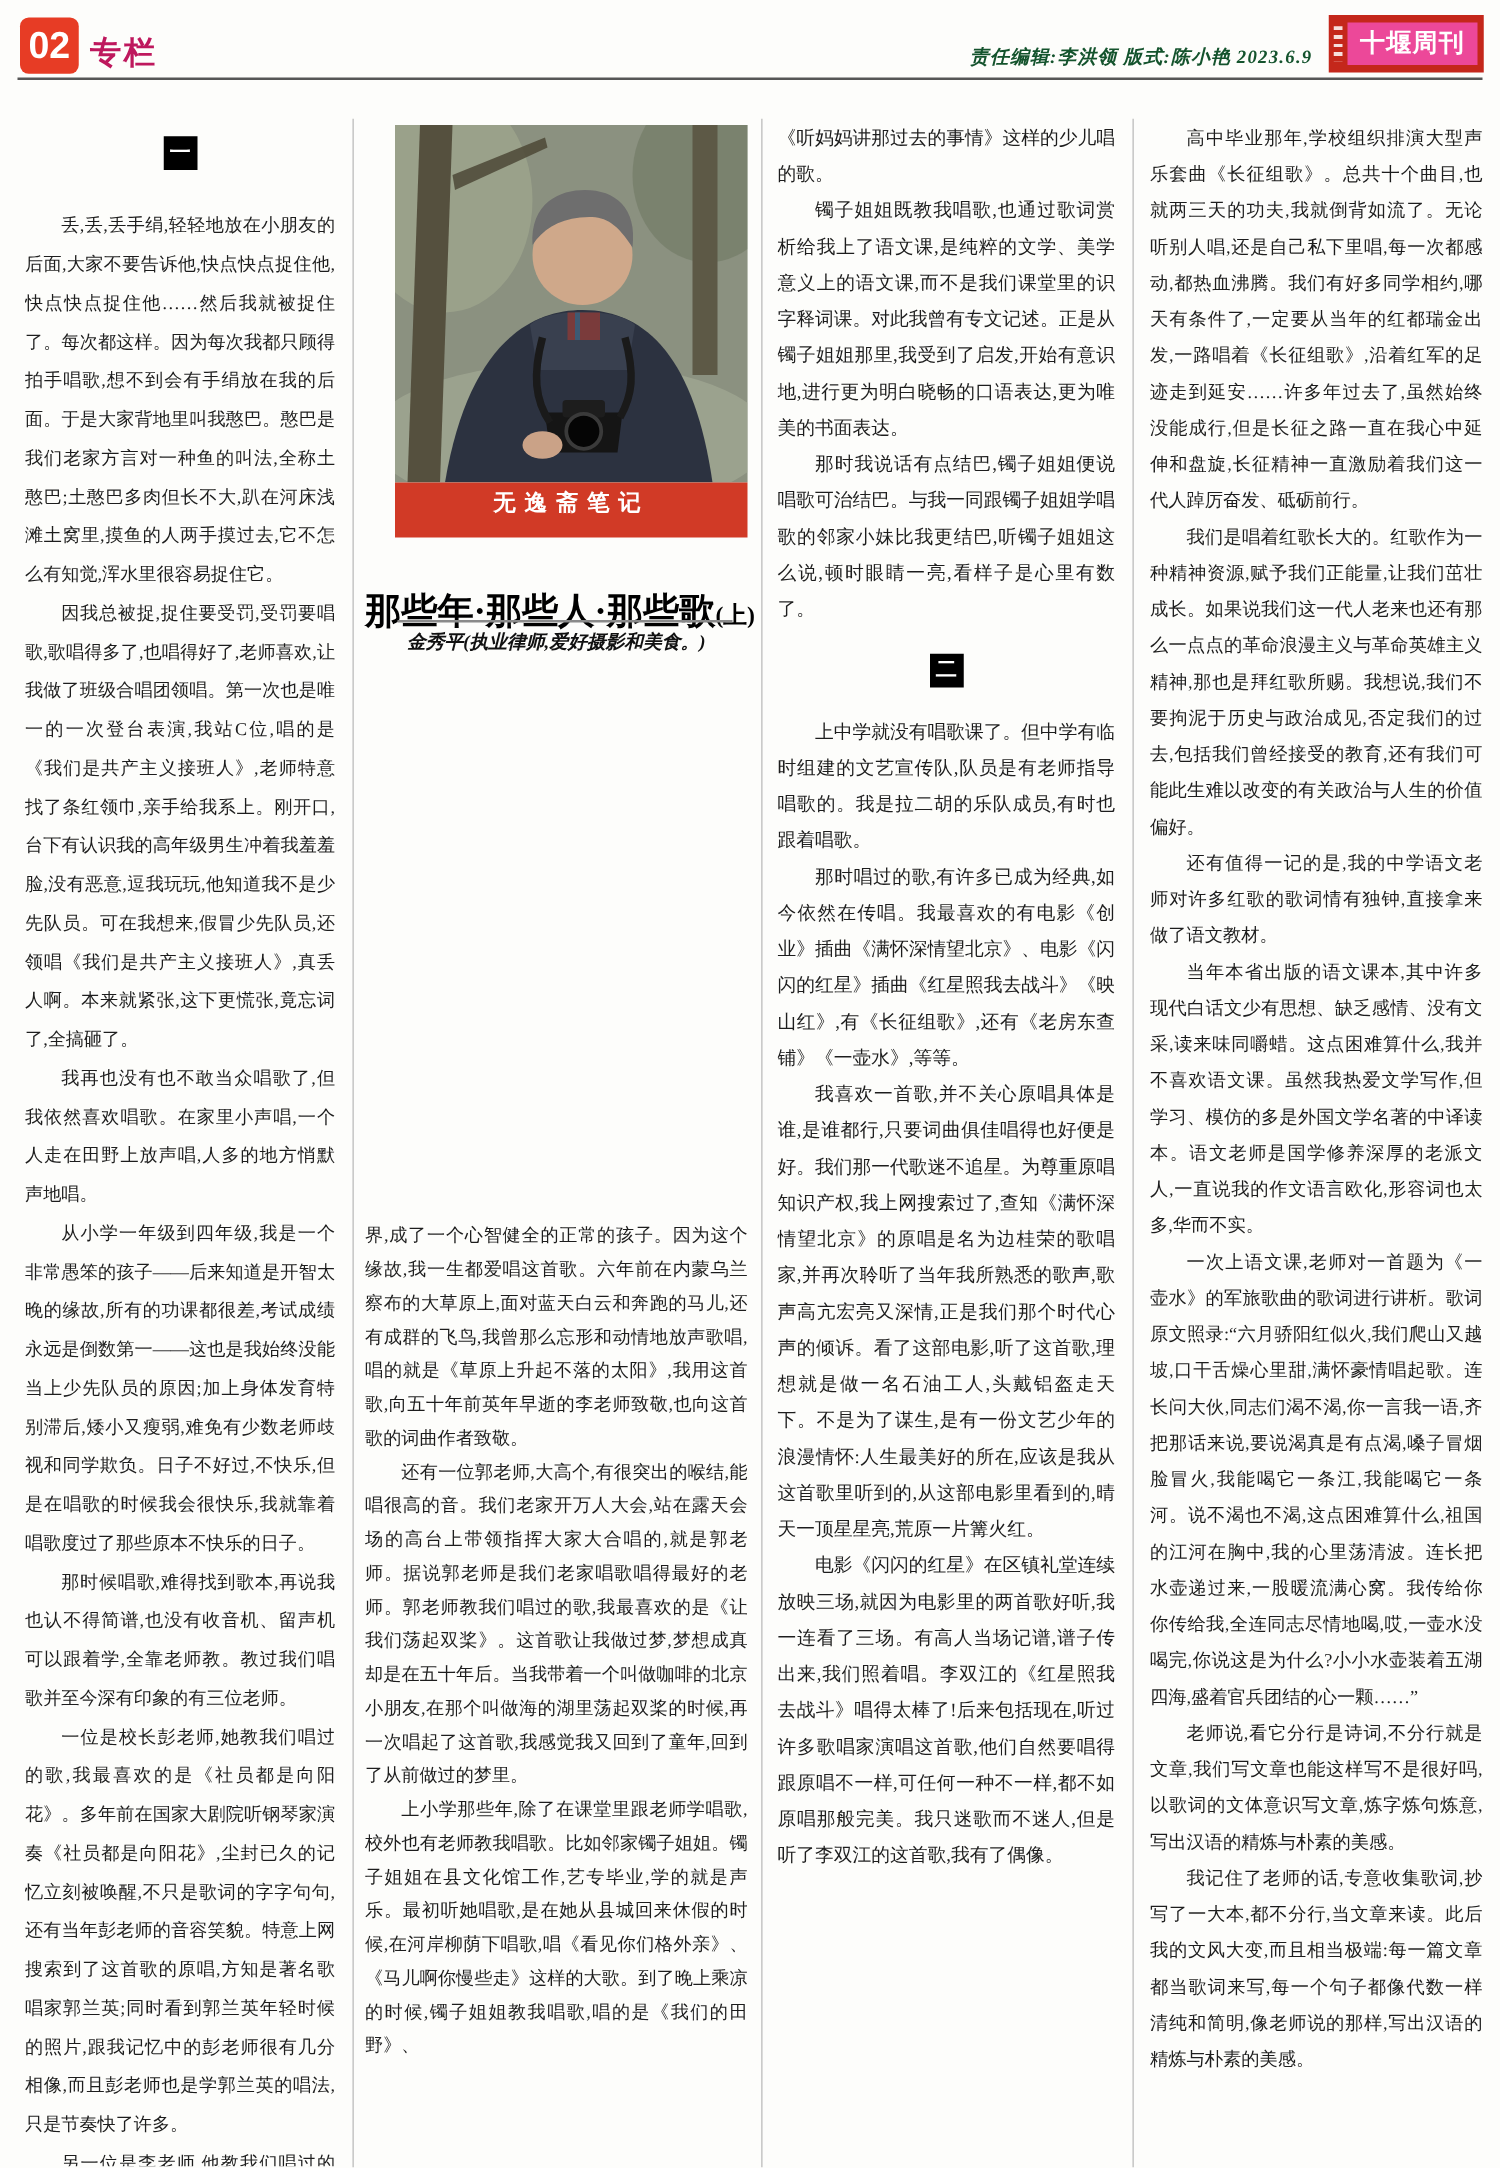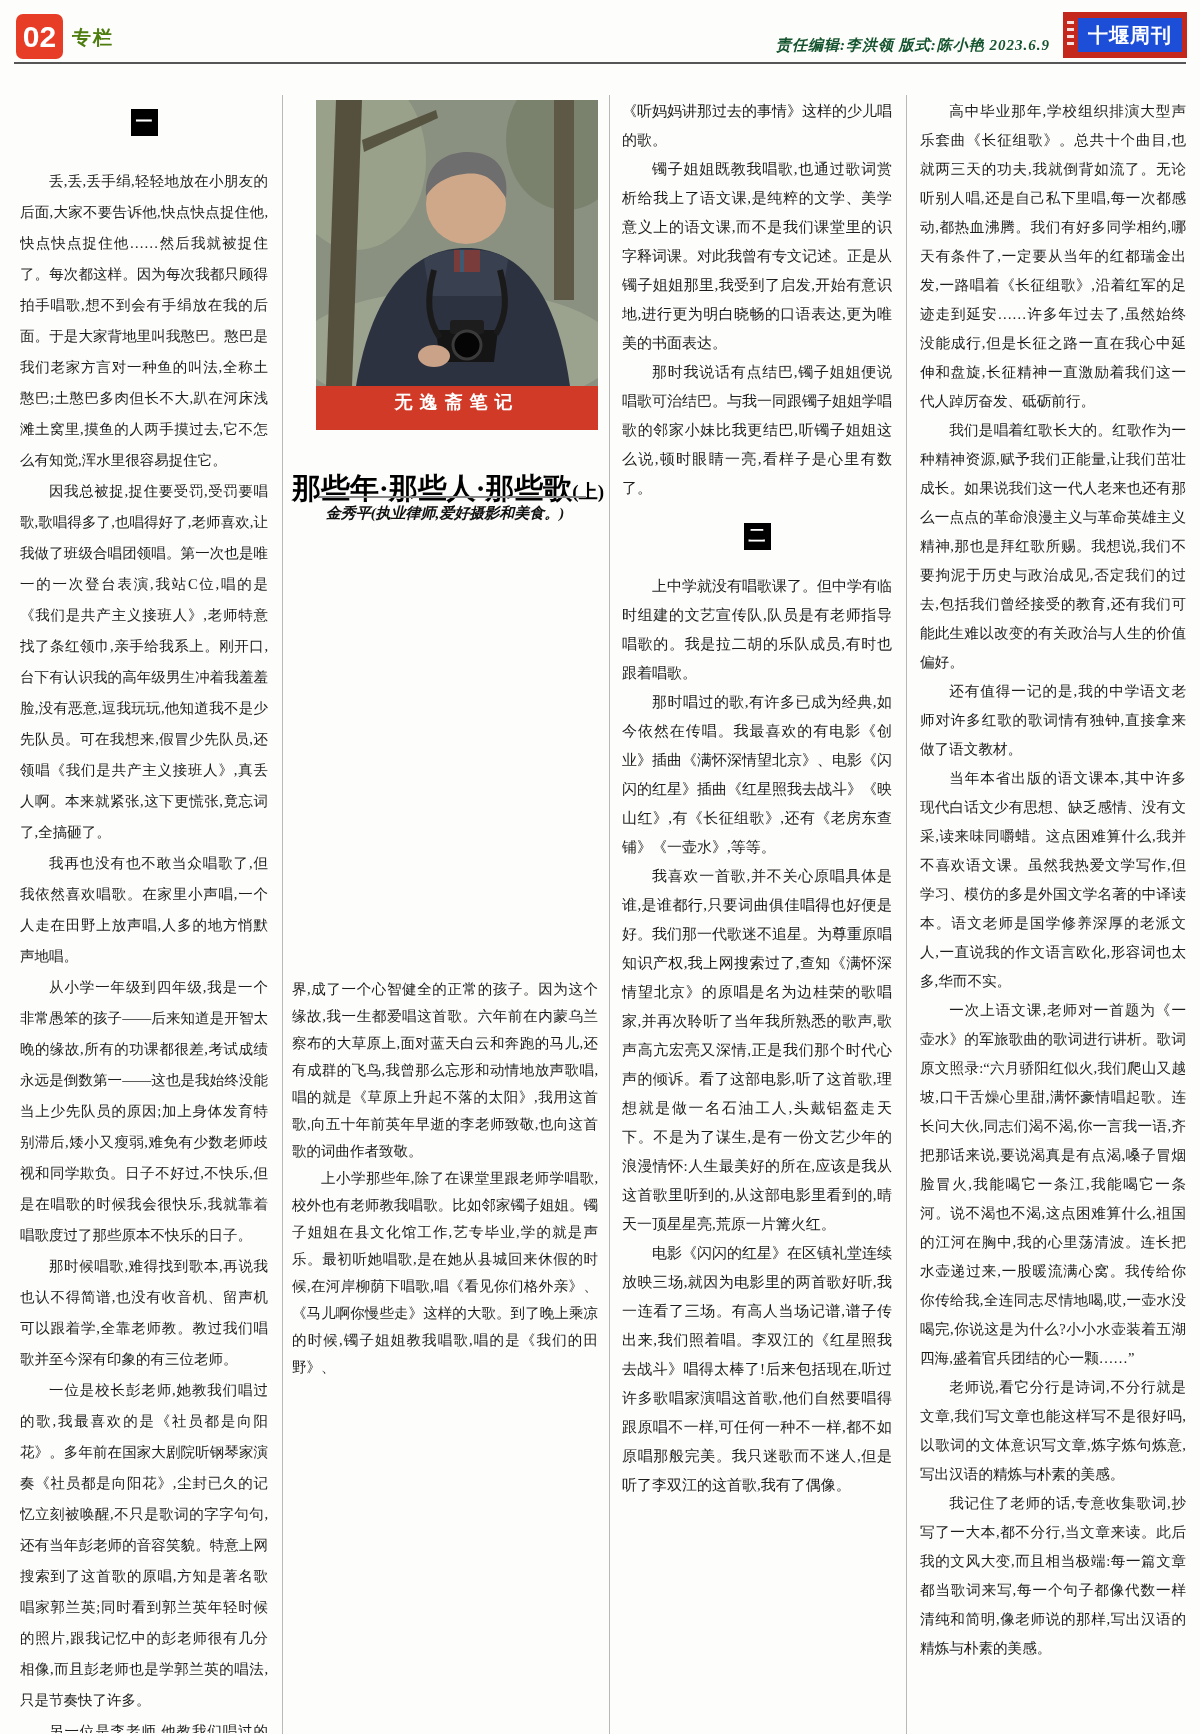--- a/index.html
+++ b/index.html
@@ -9,35 +9,35 @@
     -webkit-font-smoothing:antialiased;
   }
   .abs{position:absolute;}
   
   .pageno{
     left:16px;top:14px;width:47px;height:45px;background:#e73c25;border-radius:7px;
     color:#fff;font-family:"Liberation Sans",sans-serif;font-weight:bold;font-size:30px;
     line-height:45px;text-align:center;
   }
   .section-label{
-    left:72px;top:25px;font-size:19px;font-weight:bold;color:#4d7c0f;
+    left:72px;top:25px;font-size:25px;font-weight:bold;color:#be185d;
     font-family:"Liberation Sans",sans-serif;letter-spacing:2px;
   }
   .editor-line{
     left:450px;top:36px;width:600px;text-align:right;font-size:15px;font-weight:bold;
     font-style:italic;color:#14532d;letter-spacing:1px;
   }
   .header-rule{left:14px;top:62px;width:1172px;height:2px;background:#565656;}
   .masthead{left:1063px;top:12px;width:124px;height:46px;background:#c4271b;}
   .masthead-side{
     position:absolute;left:4px;top:9px;width:7px;bottom:9px;
     background:repeating-linear-gradient(to bottom,rgba(255,255,255,.85) 0 3px,rgba(255,255,255,0) 3px 7px);
   }
   .masthead-inner{
-    position:absolute;left:15px;top:6px;right:5px;bottom:6px;background:#1d4ed8;
+    position:absolute;left:15px;top:6px;right:5px;bottom:6px;background:#ec4899;
     color:#fff;font-size:20px;font-weight:bold;text-align:center;line-height:34px;
     letter-spacing:1px;font-family:"Liberation Serif",serif;
   }
   
   .photo{left:316px;top:100px;width:282px;height:286px;overflow:hidden;background:#8b9180;}
   .banner{
     left:316px;top:386px;width:282px;height:44px;background:#d13a26;color:#fff;
     font-size:18px;font-weight:bold;letter-spacing:7px;text-align:center;line-height:33px;
     font-family:"Liberation Sans",sans-serif;
   }
@@ -120,20 +120,21 @@
   <p>因我总被捉,捉住要受罚,受罚要唱歌,歌唱得多了,也唱得好了,老师喜欢,让我做了班级合唱团领唱。第一次也是唯一的一次登台表演,我站C位,唱的是《我们是共产主义接班人》,老师特意找了条红领巾,亲手给我系上。刚开口,台下有认识我的高年级男生冲着我羞羞脸,没有恶意,逗我玩玩,他知道我不是少先队员。可在我想来,假冒少先队员,还领唱《我们是共产主义接班人》,真丢人啊。本来就紧张,这下更慌张,竟忘词了,全搞砸了。</p>
   <p>我再也没有也不敢当众唱歌了,但我依然喜欢唱歌。在家里小声唱,一个人走在田野上放声唱,人多的地方悄默声地唱。</p>
   <p>从小学一年级到四年级,我是一个非常愚笨的孩子——后来知道是开智太晚的缘故,所有的功课都很差,考试成绩永远是倒数第一——这也是我始终没能当上少先队员的原因;加上身体发育特别滞后,矮小又瘦弱,难免有少数老师歧视和同学欺负。日子不好过,不快乐,但是在唱歌的时候我会很快乐,我就靠着唱歌度过了那些原本不快乐的日子。</p>
   <p>那时候唱歌,难得找到歌本,再说我也认不得简谱,也没有收音机、留声机可以跟着学,全靠老师教。教过我们唱歌并至今深有印象的有三位老师。</p>
   <p>一位是校长彭老师,她教我们唱过的歌,我最喜欢的是《社员都是向阳花》。多年前在国家大剧院听钢琴家演奏《社员都是向阳花》,尘封已久的记忆立刻被唤醒,不只是歌词的字字句句,还有当年彭老师的音容笑貌。特意上网搜索到了这首歌的原唱,方知是著名歌唱家郭兰英;同时看到郭兰英年轻时候的照片,跟我记忆中的彭老师很有几分相像,而且彭老师也是学郭兰英的唱法,只是节奏快了许多。</p>
   <p>另一位是李老师,他教我们唱过的歌,我最喜欢的是《草原上升起不落的太阳》。我曾有一篇小文,记述李老师教给我这首歌,让我如何感动,让我几乎是在一夜之间便走出了混沌懵懂的世</p>
 </div>
 
 <div class="col" id="col2text">
   <p class="cont">界,成了一个心智健全的正常的孩子。因为这个缘故,我一生都爱唱这首歌。六年前在内蒙乌兰察布的大草原上,面对蓝天白云和奔跑的马儿,还有成群的飞鸟,我曾那么忘形和动情地放声歌唱,唱的就是《草原上升起不落的太阳》,我用这首歌,向五十年前英年早逝的李老师致敬,也向这首歌的词曲作者致敬。</p>
+  <p>还有一位郭老师,大高个,有很突出的喉结,能唱很高的音。我们老家开万人大会,站在露天会场的高台上带领指挥大家大合唱的,就是郭老师。据说郭老师是我们老家唱歌唱得最好的老师。郭老师教我们唱过的歌,我最喜欢的是《让我们荡起双桨》。这首歌让我做过梦,梦想成真却是在五十年后。当我带着一个叫做咖啡的北京小朋友,在那个叫做海的湖里荡起双桨的时候,再一次唱起了这首歌,我感觉我又回到了童年,回到了从前做过的梦里。</p>
   <p>上小学那些年,除了在课堂里跟老师学唱歌,校外也有老师教我唱歌。比如邻家镯子姐姐。镯子姐姐在县文化馆工作,艺专毕业,学的就是声乐。最初听她唱歌,是在她从县城回来休假的时候,在河岸柳荫下唱歌,唱《看见你们格外亲》、《马儿啊你慢些走》这样的大歌。到了晚上乘凉的时候,镯子姐姐教我唱歌,唱的是《我们的田野》、</p>
 </div>
 
 <div class="col" id="col3">
   <p class="cont">《听妈妈讲那过去的事情》这样的少儿唱的歌。</p>
   <p>镯子姐姐既教我唱歌,也通过歌词赏析给我上了语文课,是纯粹的文学、美学意义上的语文课,而不是我们课堂里的识字释词课。对此我曾有专文记述。正是从镯子姐姐那里,我受到了启发,开始有意识地,进行更为明白晓畅的口语表达,更为唯美的书面表达。</p>
   <p>那时我说话有点结巴,镯子姐姐便说唱歌可治结巴。与我一同跟镯子姐姐学唱歌的邻家小妹比我更结巴,听镯子姐姐这么说,顿时眼睛一亮,看样子是心里有数了。</p>
   <span class="marker">二</span>
   <p>上中学就没有唱歌课了。但中学有临时组建的文艺宣传队,队员是有老师指导唱歌的。我是拉二胡的乐队成员,有时也跟着唱歌。</p>
   <p>那时唱过的歌,有许多已成为经典,如今依然在传唱。我最喜欢的有电影《创业》插曲《满怀深情望北京》、电影《闪闪的红星》插曲《红星照我去战斗》《映山红》,有《长征组歌》,还有《老房东查铺》《一壶水》,等等。</p>

